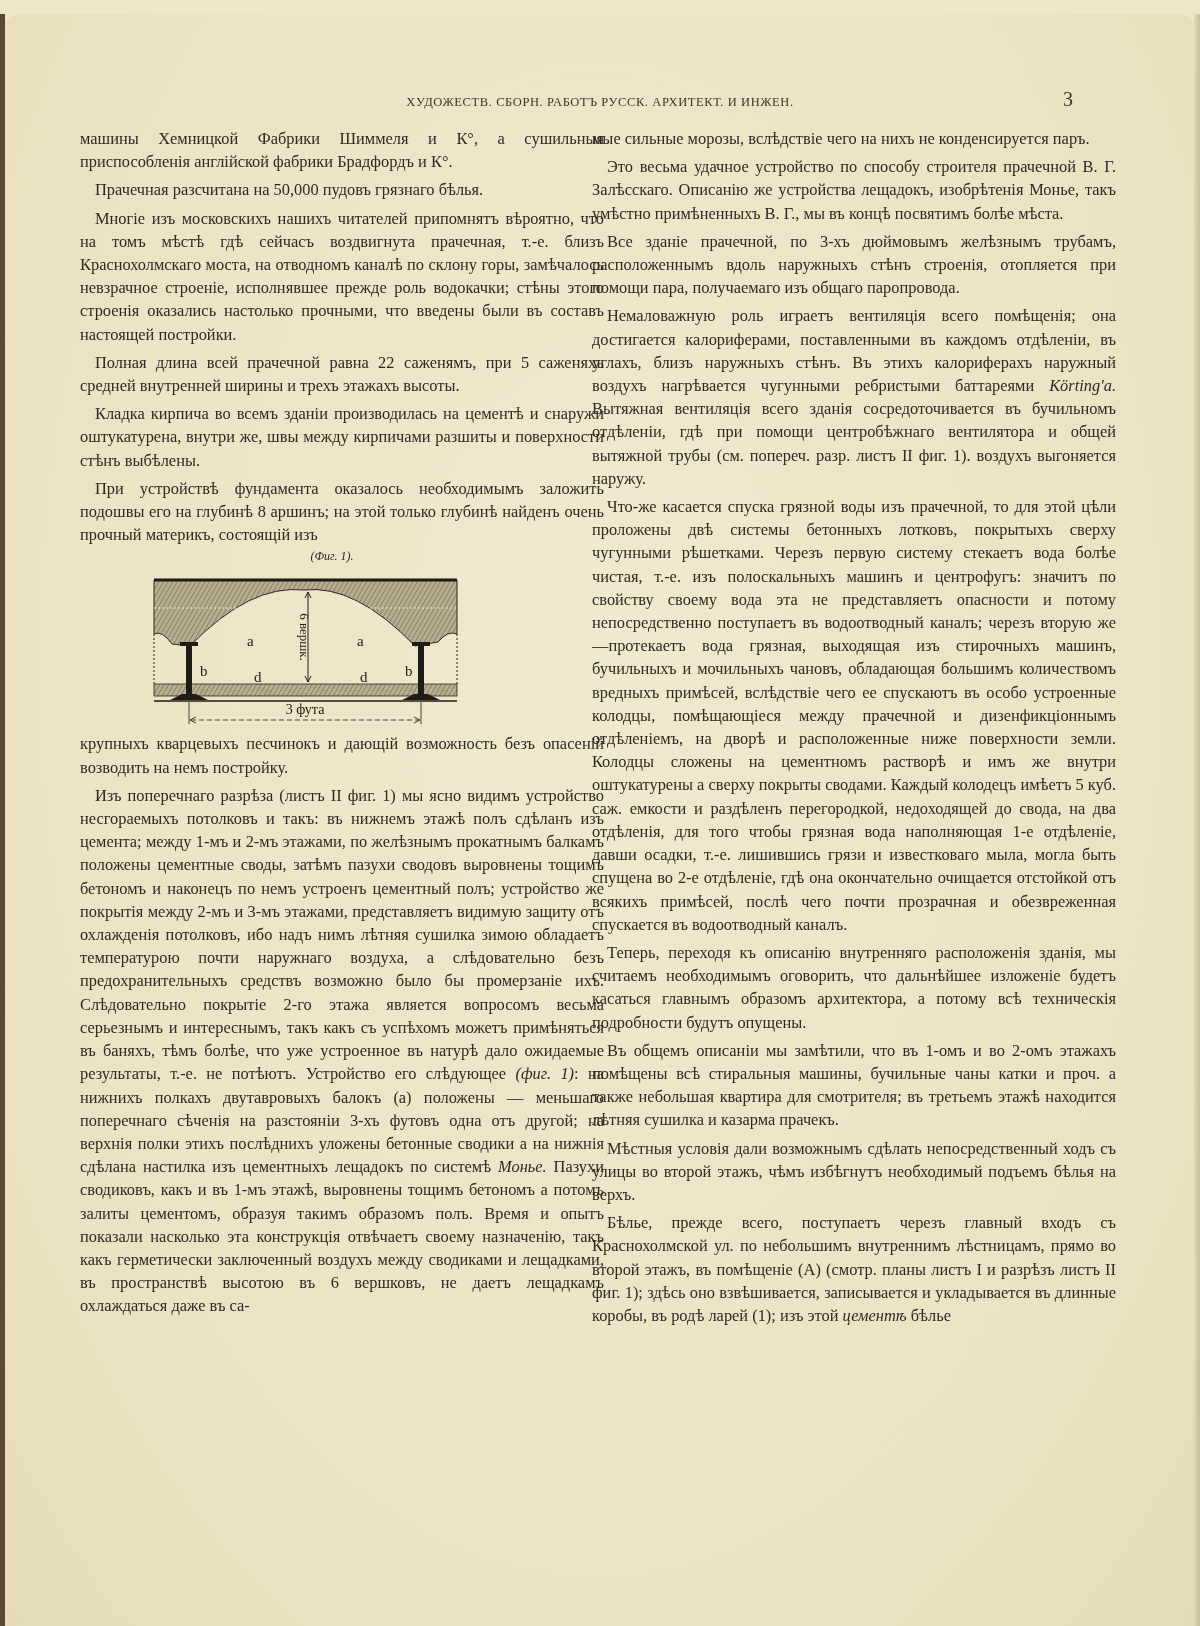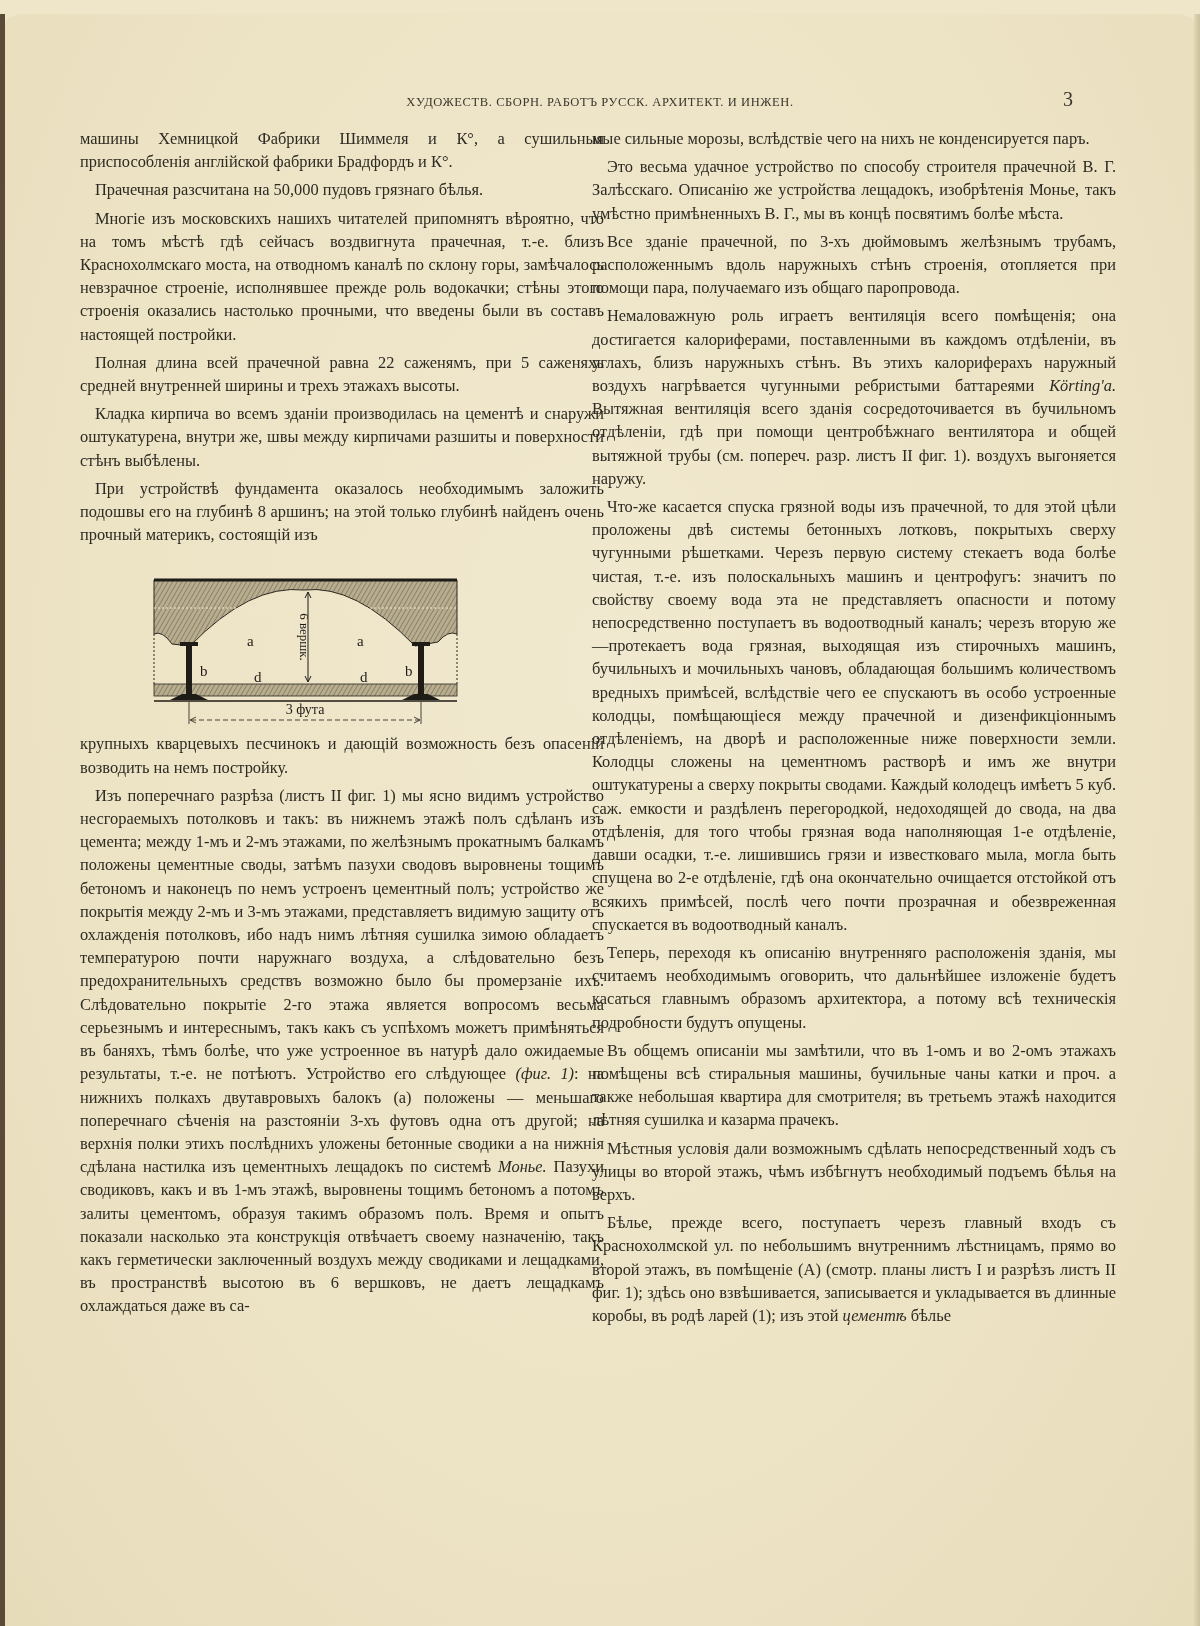--- a/index.html
+++ b/index.html
@@ -50,20 +50,21 @@
 
   <div class="col left">
     <p class="cont">машины Хемницкой Фабрики Шиммеля и К°, а сушильныя приспособленія англійской фабрики Брадфордъ и К°.</p>
     <p>Прачечная разсчитана на 50,000 пудовъ грязнаго бѣлья.</p>
     <p>Многіе изъ московскихъ нашихъ читателей припомнятъ вѣроятно, что на томъ мѣстѣ гдѣ сейчасъ воздвигнута прачечная, т.-е. близъ Краснохолмскаго моста, на отводномъ каналѣ по склону горы, замѣчалось невзрачное строеніе, исполнявшее прежде роль водокачки; стѣны этого строенія оказались настолько прочными, что введены были въ составъ настоящей постройки.</p>
     <p>Полная длина всей прачечной равна 22 саженямъ, при 5 саженяхъ средней внутренней ширины и трехъ этажахъ высоты.</p>
     <p>Кладка кирпича во всемъ зданіи производилась на цементѣ и снаружи оштукатурена, внутри же, швы между кирпичами разшиты и поверхности стѣнъ выбѣлены.</p>
     <p style="margin-bottom:0">При устройствѣ фундамента оказалось необходимымъ заложить подошвы его на глубинѣ 8 аршинъ; на этой только глубинѣ найденъ очень прочный материкъ, состоящій изъ</p>
 
     <div class="figure">
+      <div class="fig-caption">(Фиг. 1).</div>
       <svg class="fig-svg" width="310" height="160" viewBox="0 0 310 160">
         <defs>
           <pattern id="hatch" width="4" height="4" patternUnits="userSpaceOnUse" patternTransform="rotate(30)">
             <rect width="4" height="4" fill="#b8ad8e"></rect>
             <line x1="0" y1="0" x2="0" y2="4" stroke="#6e6552" stroke-width="1.2"></line>
           </pattern>
         </defs>
 
         <path d="M4 16 L307 16 L307 70 Q298 66 288 78 L265 82 Q205 20 154 26 Q100 20 40 82 L22 80 Q12 66 4 70 Z" fill="url(#hatch)" stroke="#2a2620" stroke-width="1"></path>
         <line x1="4" y1="16" x2="307" y2="16" stroke="#1f1b16" stroke-width="3"></line>

